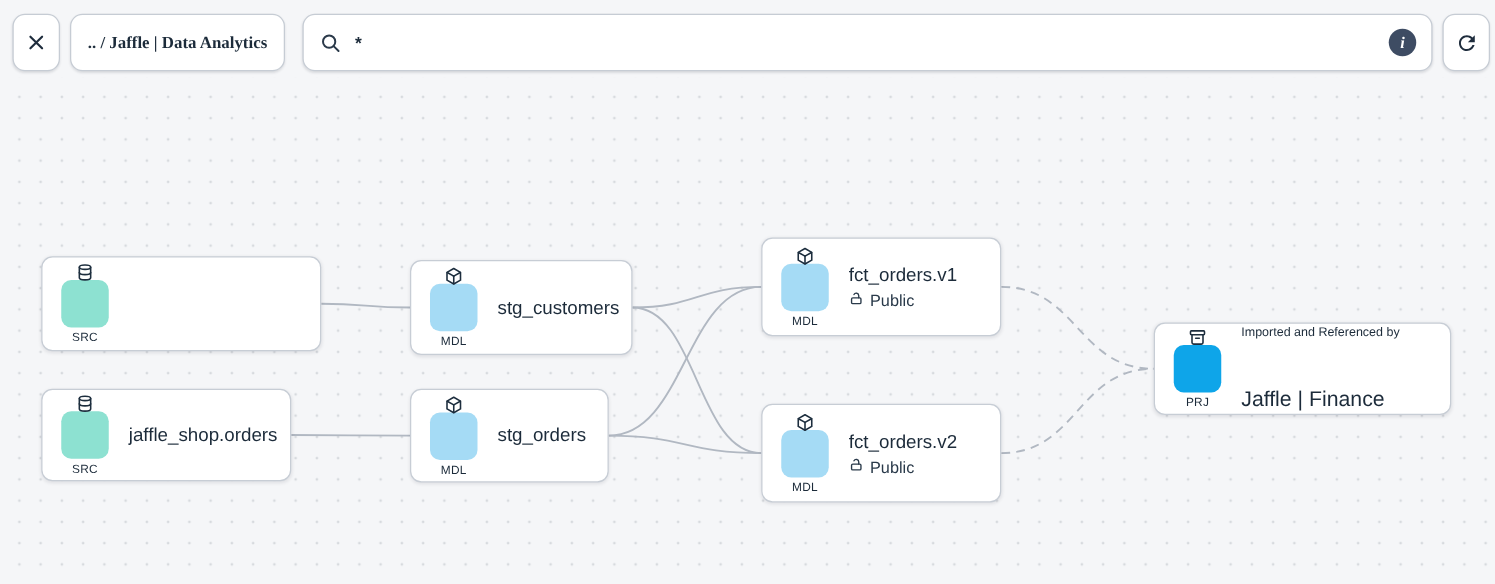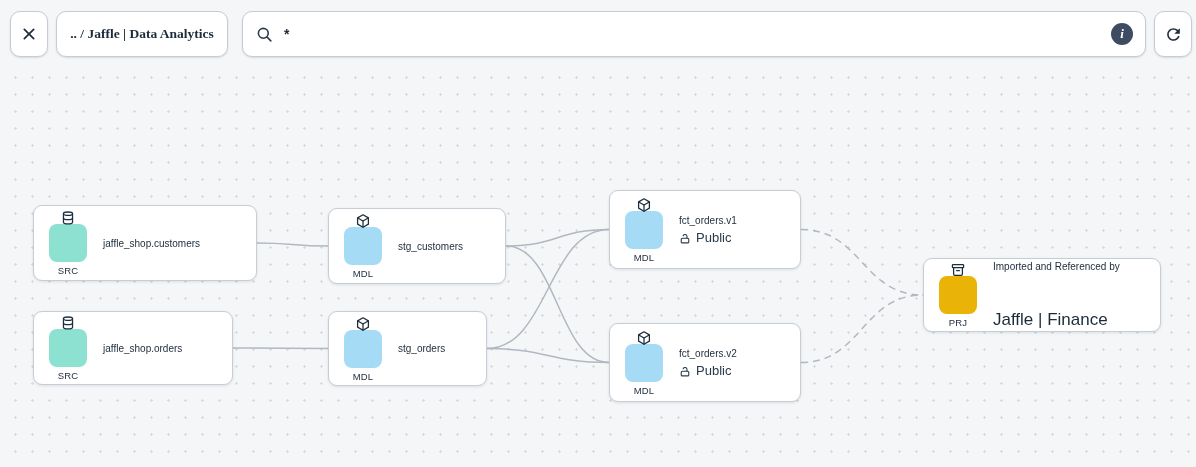--- a/index.html
+++ b/index.html
@@ -21,24 +21,24 @@
 
   
   .node{position:absolute;background:var(--node_bg);border:1px solid var(--node_border);
     border-radius:9px;box-shadow:0 1px 3px rgba(16,24,40,.10);
     display:flex;align-items:center;gap:16px;padding:0 15px;}
   .badge{width:38px;height:38px;border-radius:8px;flex:0 0 38px;
     display:flex;flex-direction:column;align-items:center;justify-content:center;gap:39px;}
   .bicon{display:block;height:16px;line-height:0;}
   .blabel{font-size:9.5px;letter-spacing:.2px;color:var(--text_dark);margin-top:0;}
   .ntext{display:flex;flex-direction:column;justify-content:center;}
-  .ntitle{font-size:10px;color:var(--text_dark);white-space:nowrap;}
+  .ntitle{font-size:15px;color:var(--text_dark);white-space:nowrap;}
   .node.project .ntitle{font-size:17px;margin-top:35px;}
   .eyebrow{font-size:10px;color:var(--text_dark);margin-bottom:3px;white-space:nowrap;}
-  .naccess{display:flex;align-items:flex-end;gap:5px;margin-top:4px;font-size:13px;color:#2a3a4a;}
+  .naccess{display:flex;align-items:flex-start;gap:5px;margin-top:4px;font-size:13px;color:#2a3a4a;}
   .lock{display:block;height:12px;line-height:0;}
 
   
   .toolbar{position:absolute;left:0;top:0;width:1196px;height:62px;}
   .tb-btn{position:absolute;top:11px;height:46px;background:#fff;border:1px solid #c6ccd4;
     border-radius:10px;box-shadow:0 1px 2px rgba(16,24,40,.12);
     display:flex;align-items:center;justify-content:center;cursor:pointer;
     font-family:Liberation Serif, serif;}
   .btn-close{left:10px;width:38px;}
   .btn-crumb{left:56px;width:172px;font-size:13.5px;font-weight:bold;color:var(--text_dark);white-space:nowrap;}
@@ -72,23 +72,20 @@
   <div id="nodes">
       <div class="node" style="left: 33px; top: 205px; width: 224px; height: 76px;">
         <div class="badge" style="background: rgb(141, 225, 209);">
           <span class="bicon icon"><svg viewBox="0 0 24 24" width="16" height="16" fill="none" stroke="#1d2e3e" stroke-width="1.9" stroke-linecap="round">
               <ellipse cx="12" cy="5.6" rx="6.8" ry="2.6"></ellipse>
               <path d="M5.2 5.6 V18.2 c0 1.45 3.05 2.6 6.8 2.6 s6.8-1.15 6.8-2.6 V5.6"></path>
               <path d="M5.2 11.9 c0 1.45 3.05 2.6 6.8 2.6 s6.8-1.15 6.8-2.6"></path>
             </svg></span>
           <span class="blabel">SRC</span>
         </div>
-        <div class="ntext">
-          <div class="ntitle">jaffle_shop.customers</div>
-        </div>
       </div>
       <div class="node" style="left: 33px; top: 311px; width: 200px; height: 74px;">
         <div class="badge" style="background: rgb(141, 225, 209);">
           <span class="bicon icon"><svg viewBox="0 0 24 24" width="16" height="16" fill="none" stroke="#1d2e3e" stroke-width="1.9" stroke-linecap="round">
               <ellipse cx="12" cy="5.6" rx="6.8" ry="2.6"></ellipse>
               <path d="M5.2 5.6 V18.2 c0 1.45 3.05 2.6 6.8 2.6 s6.8-1.15 6.8-2.6 V5.6"></path>
               <path d="M5.2 11.9 c0 1.45 3.05 2.6 6.8 2.6 s6.8-1.15 6.8-2.6"></path>
             </svg></span>
           <span class="blabel">SRC</span>
         </div>
@@ -156,21 +153,21 @@
           <div class="naccess">
             <span class="lock icon"><svg viewBox="0 0 24 24" width="12" height="12" fill="none" stroke="#2a3a4a" stroke-width="2.2" stroke-linecap="round">
                 <rect x="4.5" y="10.5" width="15" height="9.3" rx="2"></rect>
                 <path d="M16 10.5 V7 a4 4 0 0 0-7.6-1.7"></path>
               </svg></span>
             <span>Public</span>
           </div>
         </div>
       </div>
       <div class="node project" style="left: 923px; top: 258px; width: 238px; height: 74px;">
-        <div class="badge" style="background: #eab308; align-items: center;">
+        <div class="badge" style="background: #0ea5e9; align-items: center;">
           <span class="bicon icon"><svg viewBox="0 0 24 24" width="16" height="16" fill="none" stroke="#1d2e3e" stroke-width="1.9" stroke-linecap="round">
               <rect x="3.6" y="4" width="16.8" height="4.6" rx="1"></rect>
               <path d="M5.4 8.8 V18 a1.9 1.9 0 0 0 1.9 1.9 h9.4 a1.9 1.9 0 0 0 1.9-1.9 V8.8"></path>
               <path d="M9.8 12.8 h4.4"></path>
             </svg></span>
           <span class="blabel">PRJ</span>
         </div>
         <div class="ntext">
           <div class="eyebrow">Imported and Referenced by</div>
           <div class="ntitle">Jaffle | Finance</div>

